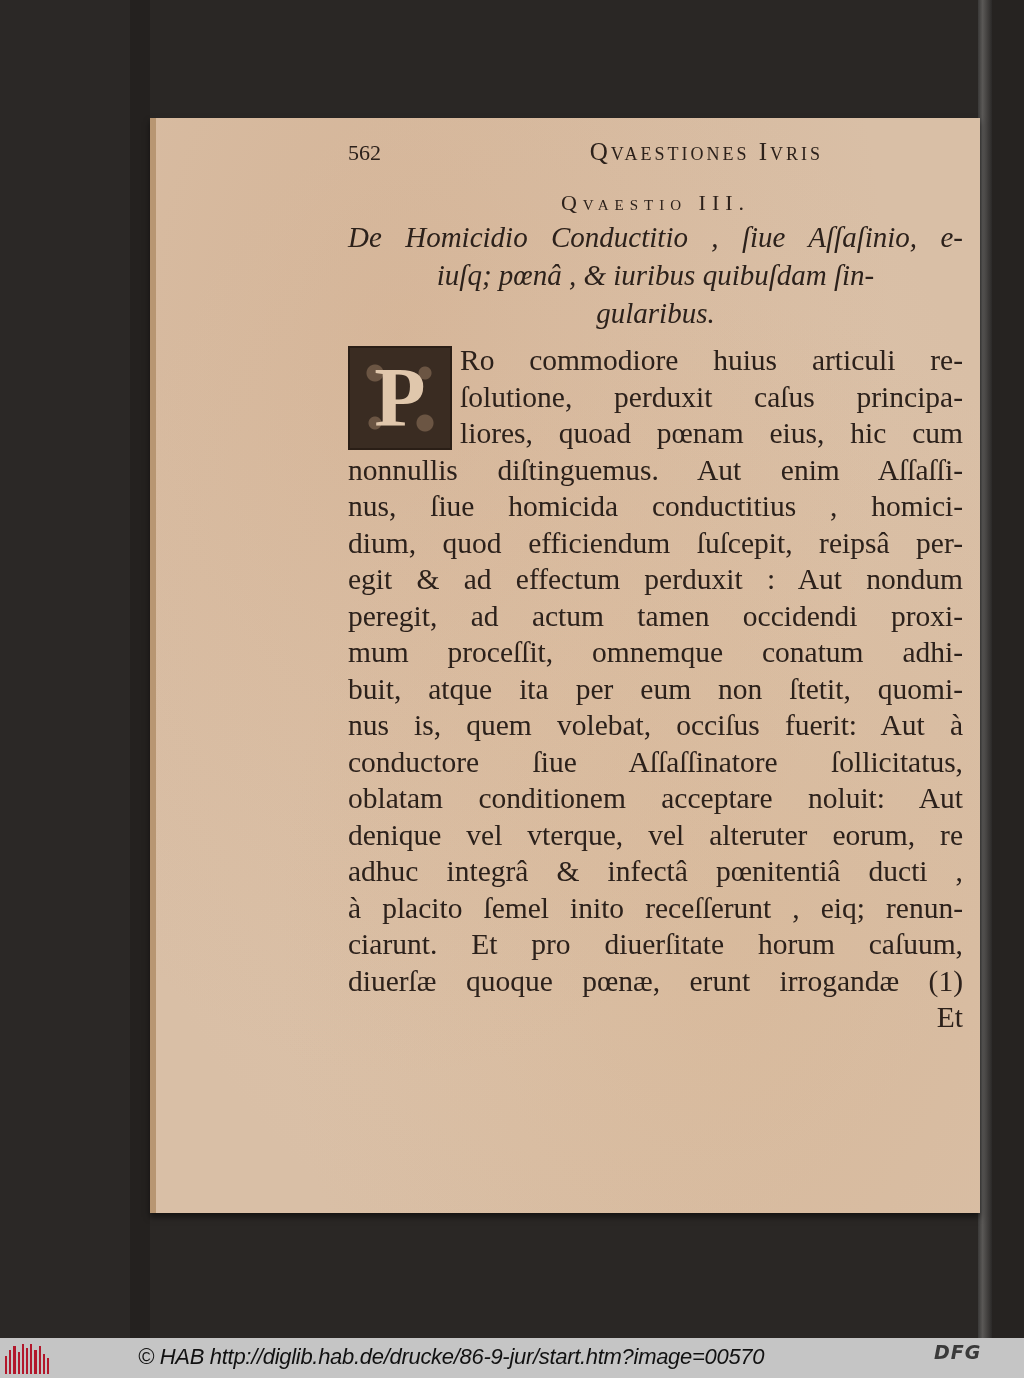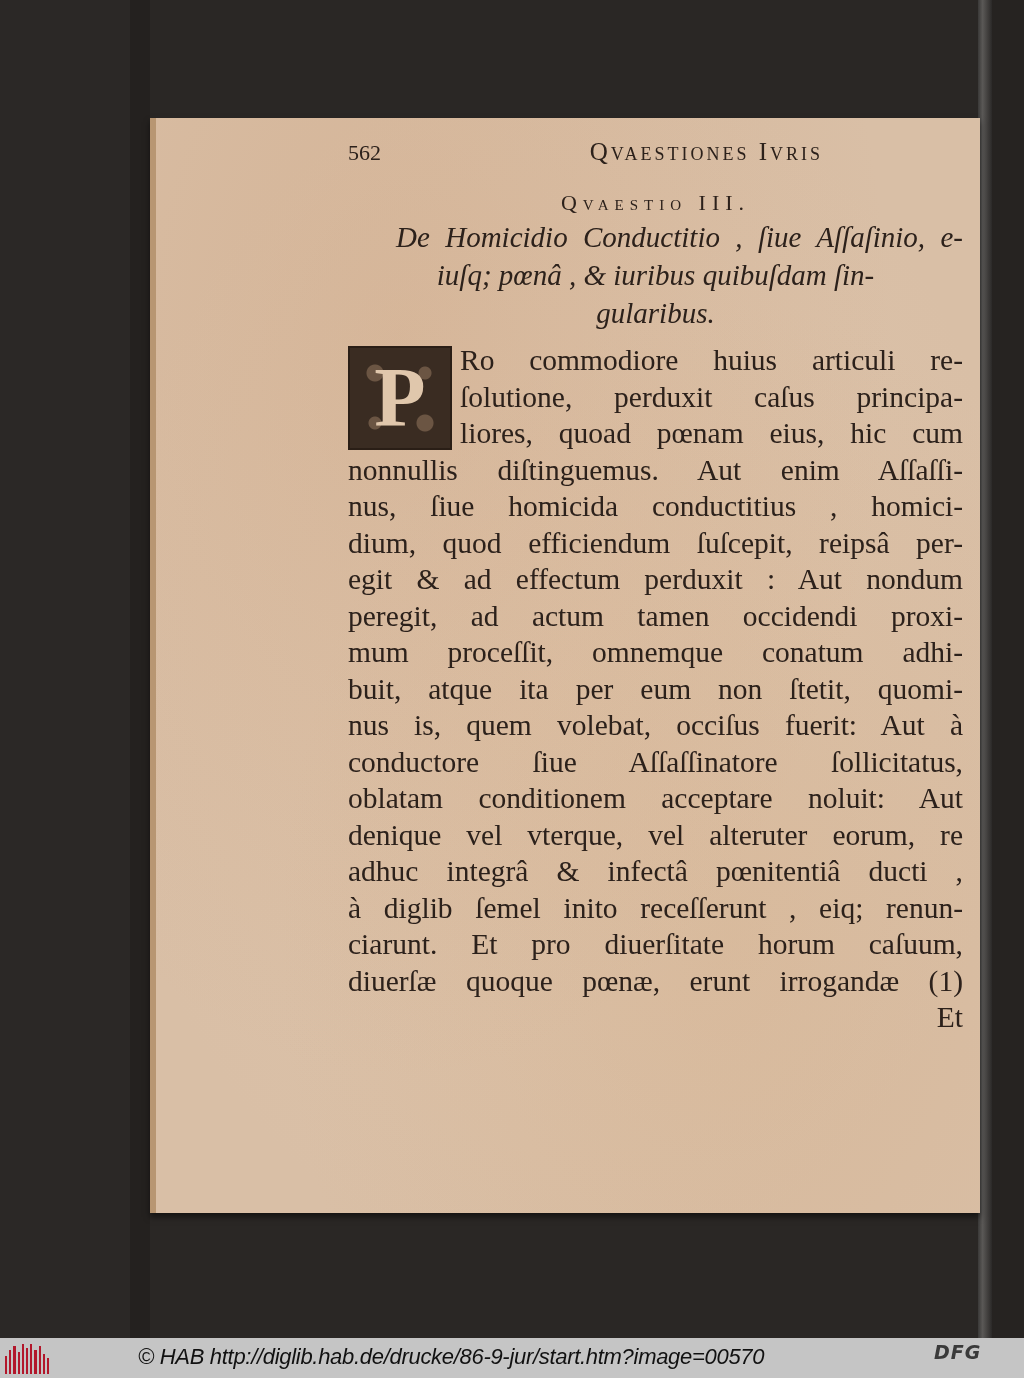--- a/index.html
+++ b/index.html
@@ -15,21 +15,21 @@
           radial-gradient(ellipse at 50% 50%, rgba(225,200,175,0.5), transparent 80%);
         box-shadow:0 4px 6px rgba(0,0,0,0.5);}
   .page-left-edge{position:absolute;left:150px;top:118px;width:6px;height:1095px;background:#b89672;}
   .next-page{position:absolute;left:980px;top:120px;width:44px;height:1100px;background:#bfa892;opacity:0.85;}
   .text-block{position:absolute;left:348px;top:138px;width:615px;color:#2c211b;}
   .running-head{display:flex;justify-content:space-between;align-items:baseline;font-size:24px;height:36px;}
   .page-num{font-size:22px;}
   .running-title{font-variant:small-caps;letter-spacing:3px;font-size:25px;margin-right:140px;}
   .quaestio{text-align:center;font-size:22px;letter-spacing:6px;margin-top:16px;font-variant:small-caps;}
   .subtitle{text-align:center;font-style:italic;font-size:29px;line-height:38px;margin-top:2px;}
-  .subtitle .l1{text-align:justify;text-align-last:justify;display:block;margin-left:48px;}
+  .subtitle .l1{text-align:justify;text-align-last:justify;display:block;}
   .body-text{margin-top:10px;font-size:29.5px;line-height:36.5px;position:relative;}
   .body-line{display:block;text-align:justify;text-align-last:justify;white-space:nowrap;}
   .indented{padding-left:112px;}
   .dropcap{position:absolute;left:0;top:4px;width:104px;height:104px;background:#3a2c22;border:2px solid #2a1e16;box-sizing:border-box;
            display:flex;align-items:center;justify-content:center;font-size:84px;color:#e0c7ac;font-weight:bold;
            background-image:radial-gradient(circle at 25% 25%, #6b5543 8px, transparent 9px),radial-gradient(circle at 75% 75%, #6b5543 8px, transparent 9px),radial-gradient(circle at 75% 25%, #6b5543 6px, transparent 7px),radial-gradient(circle at 25% 75%, #6b5543 6px, transparent 7px);}
   .catchword{display:block;text-align:right;}
   .footer{position:absolute;left:0;top:1338px;width:1024px;height:40px;background:#c5c5c5;display:flex;align-items:center;font-family:"Liberation Sans",sans-serif;font-style:italic;}
   .hab-logo{position:absolute;left:5px;top:4px;width:44px;height:32px;display:flex;align-items:flex-end;gap:2px;}
   .hab-logo span{display:block;width:2.5px;background:#b2172b;}
@@ -69,21 +69,21 @@
       <span class="body-line">dium, quod efficiendum ſuſcepit, reipsâ per-</span>
       <span class="body-line">egit &amp; ad effectum perduxit :  Aut nondum</span>
       <span class="body-line">peregit, ad actum tamen occidendi proxi-</span>
       <span class="body-line">mum proceſſit, omnemque conatum adhi-</span>
       <span class="body-line">buit, atque ita per eum non ſtetit, quomi-</span>
       <span class="body-line">nus is, quem volebat, occiſus fuerit: Aut à</span>
       <span class="body-line">conductore ſiue Aſſaſſinatore ſollicitatus,</span>
       <span class="body-line">oblatam conditionem acceptare noluit: Aut</span>
       <span class="body-line">denique vel vterque, vel alteruter eorum, re</span>
       <span class="body-line">adhuc integrâ &amp; infectâ pœnitentiâ ducti ,</span>
-      <span class="body-line">à diglib ſemel inito receſſerunt , eiq; renun-</span>
+      <span class="body-line">à placito ſemel inito receſſerunt , eiq; renun-</span>
       <span class="body-line">ciarunt.  Et pro diuerſitate horum caſuum,</span>
       <span class="body-line">diuerſæ quoque pœnæ, erunt irrogandæ (1)</span>
       <span class="catchword">Et</span>
     </div>
   </div>
 </div>
 
 <div class="footer">
   <div class="hab-logo">
     <span style="height:18px"></span>

